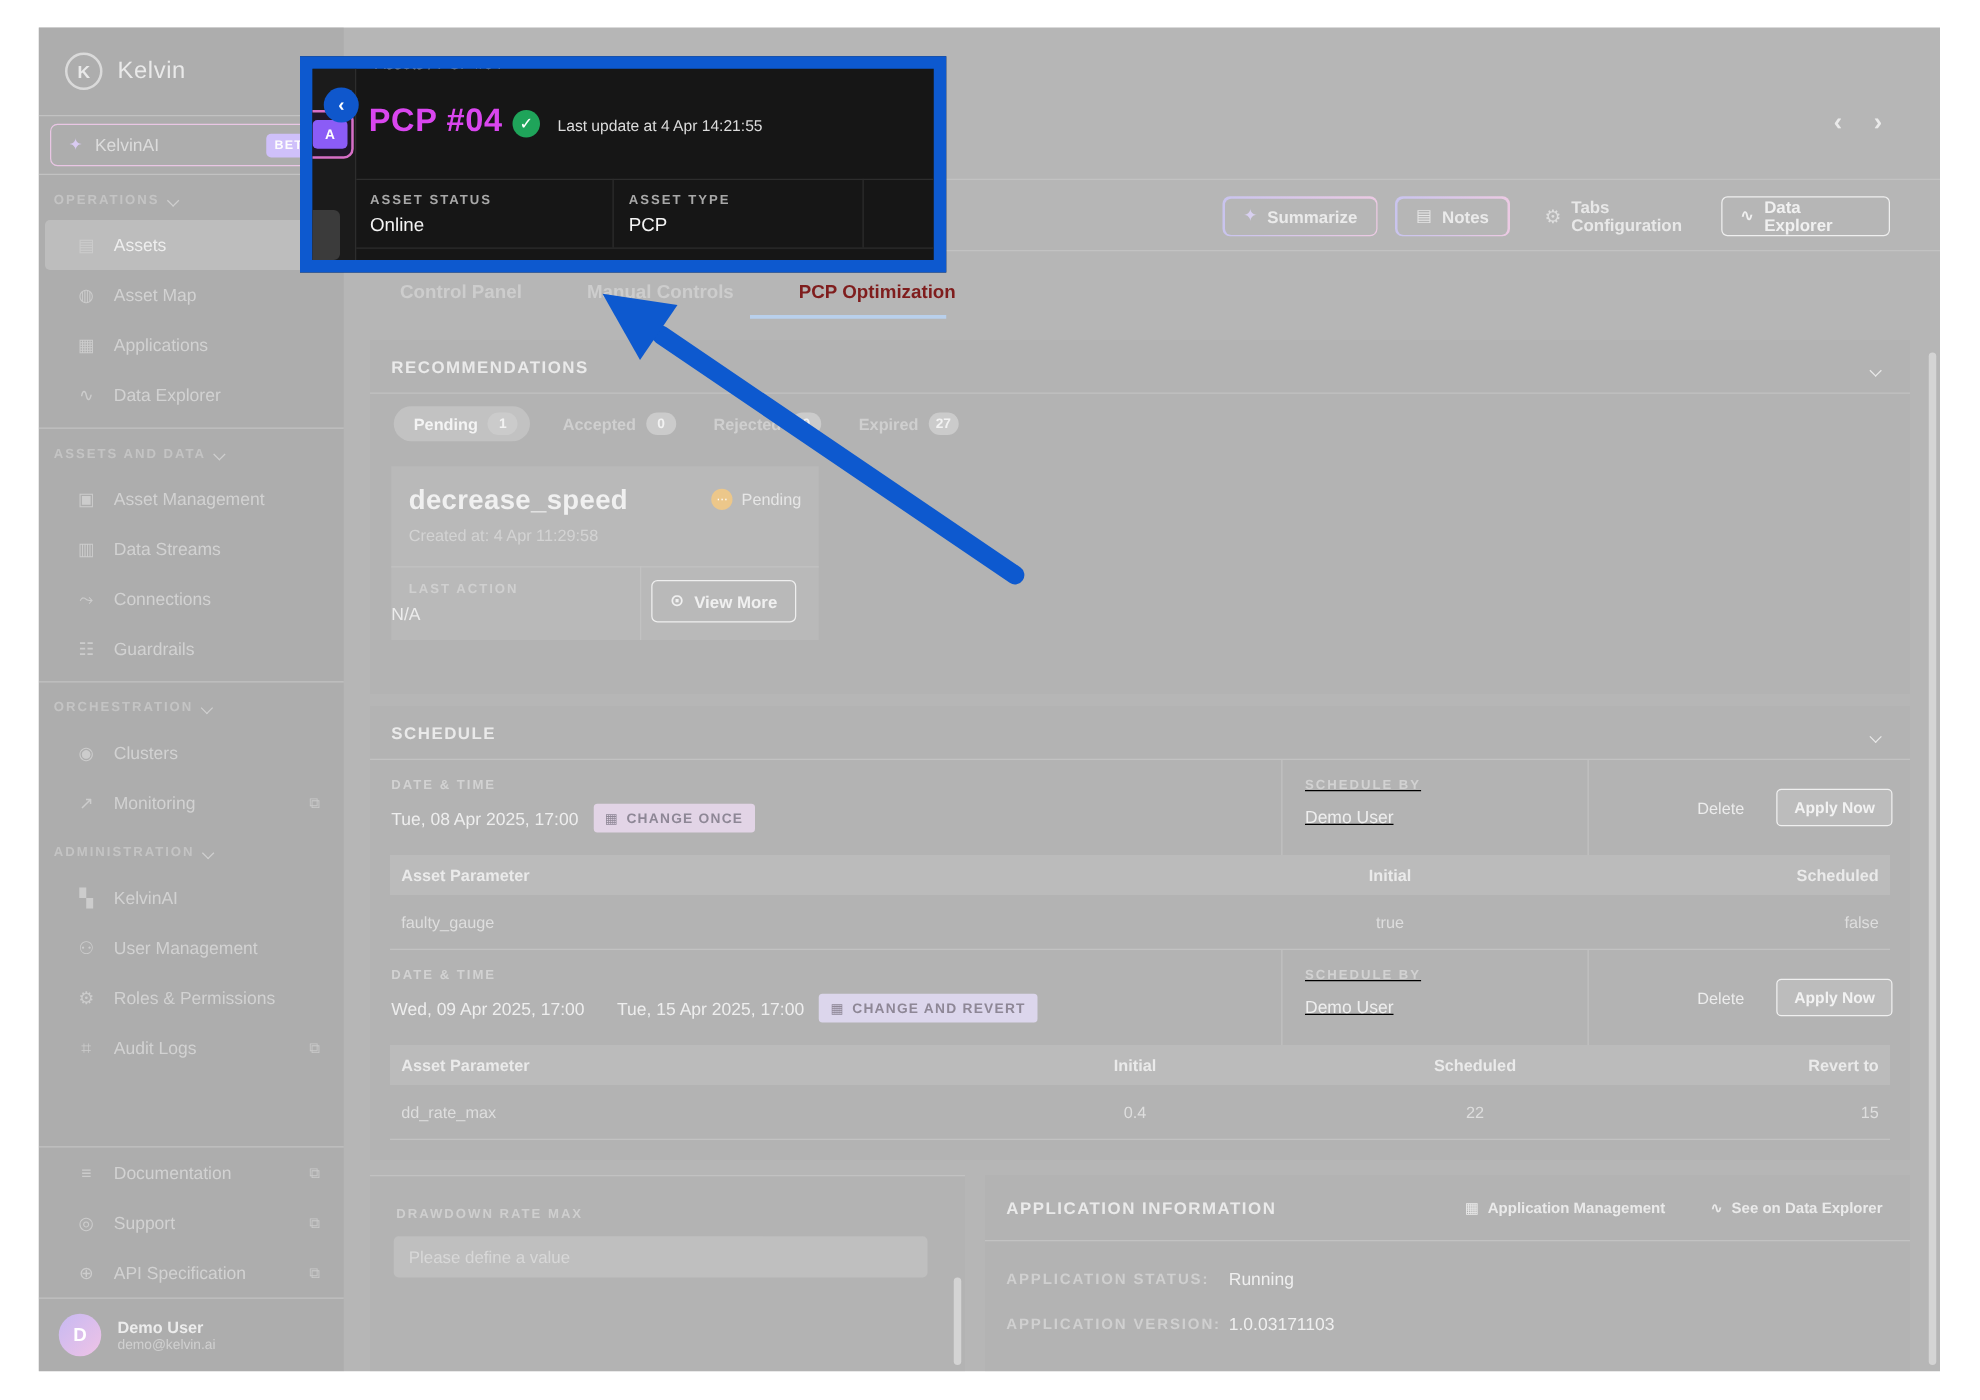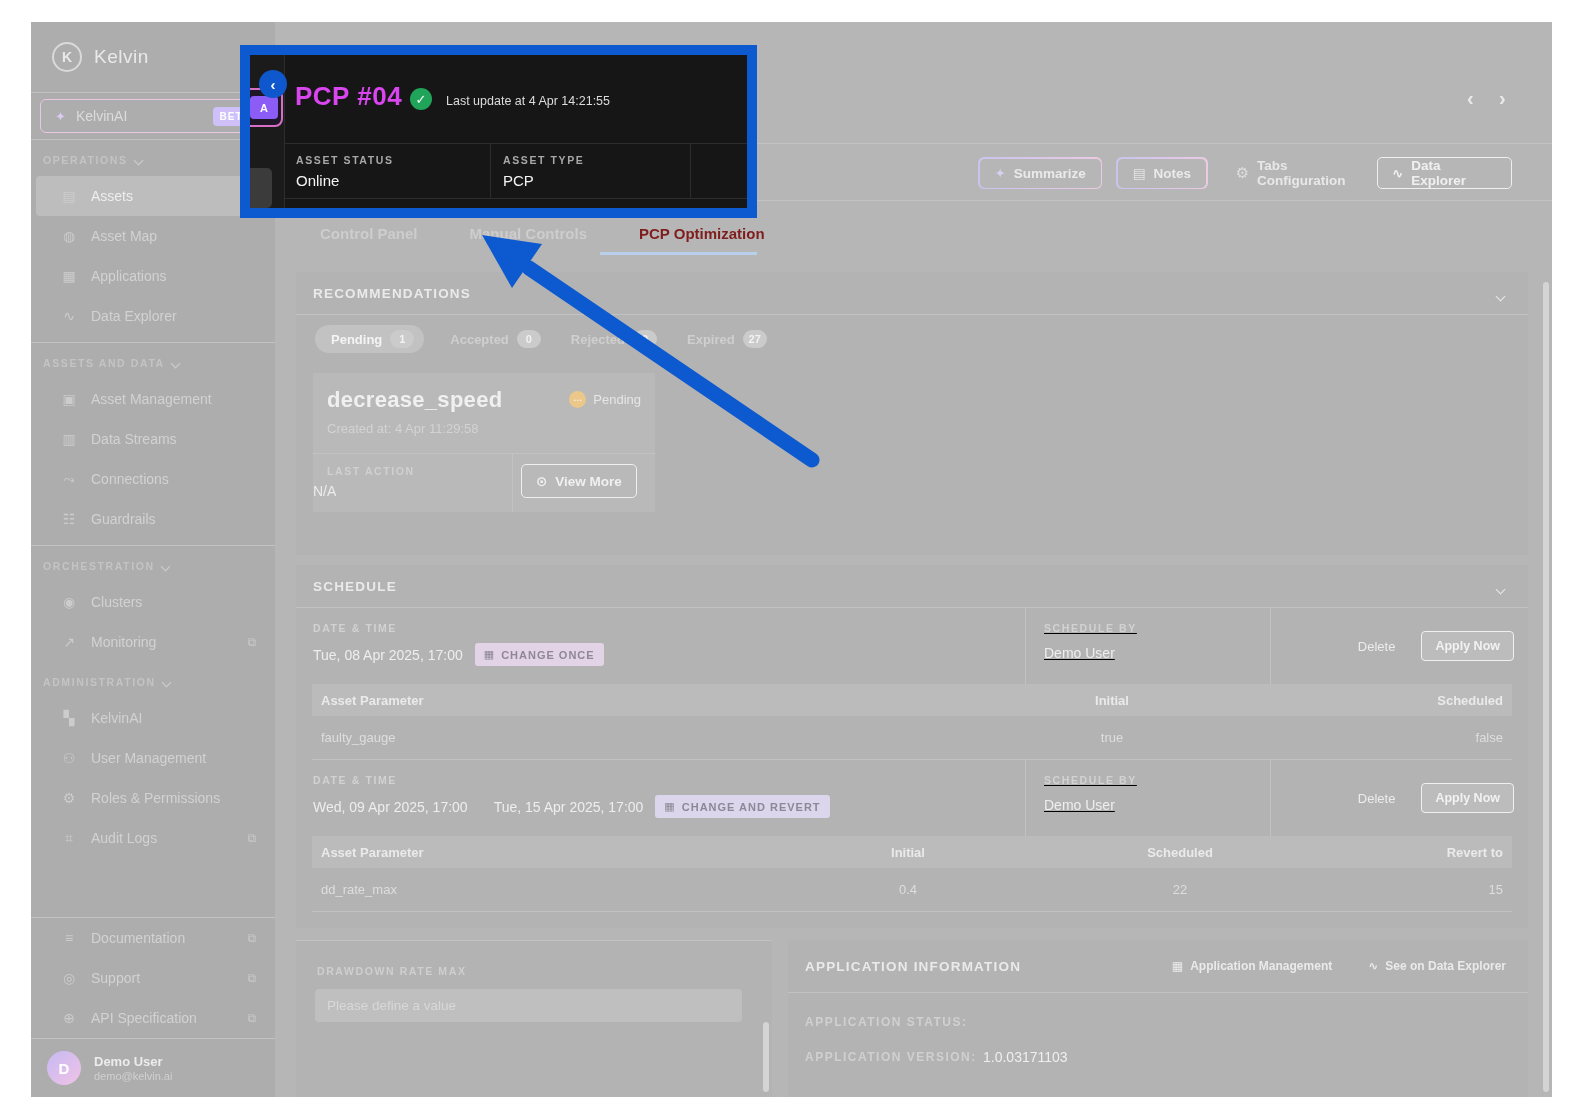--- a/index.html
+++ b/index.html
@@ -382,20 +382,21 @@
           <span>Application Management</span>
         </span>
       <span style="margin-left:36px;display:flex;align-items:center;gap:7px;font-size:12px;letter-spacing:0;">
           <span>∿</span>
           <span>See on Data Explorer</span>
         </span>
     </div>
     <div class="divider"></div>
     <div class="kv" style="margin-top:22px;">
       <span class="k">APPLICATION STATUS:</span>
+      <span class="v">Running</span>
     </div>
     <div class="kv" style="margin-top:20px;">
       <span class="k">APPLICATION VERSION:</span>
       <span class="v">1.0.03171103</span>
     </div>
   </div>
 
   <div class="scroll" style="left:1512px;top:260px;width:6px;height:810px;"></div>
 </div>
 

